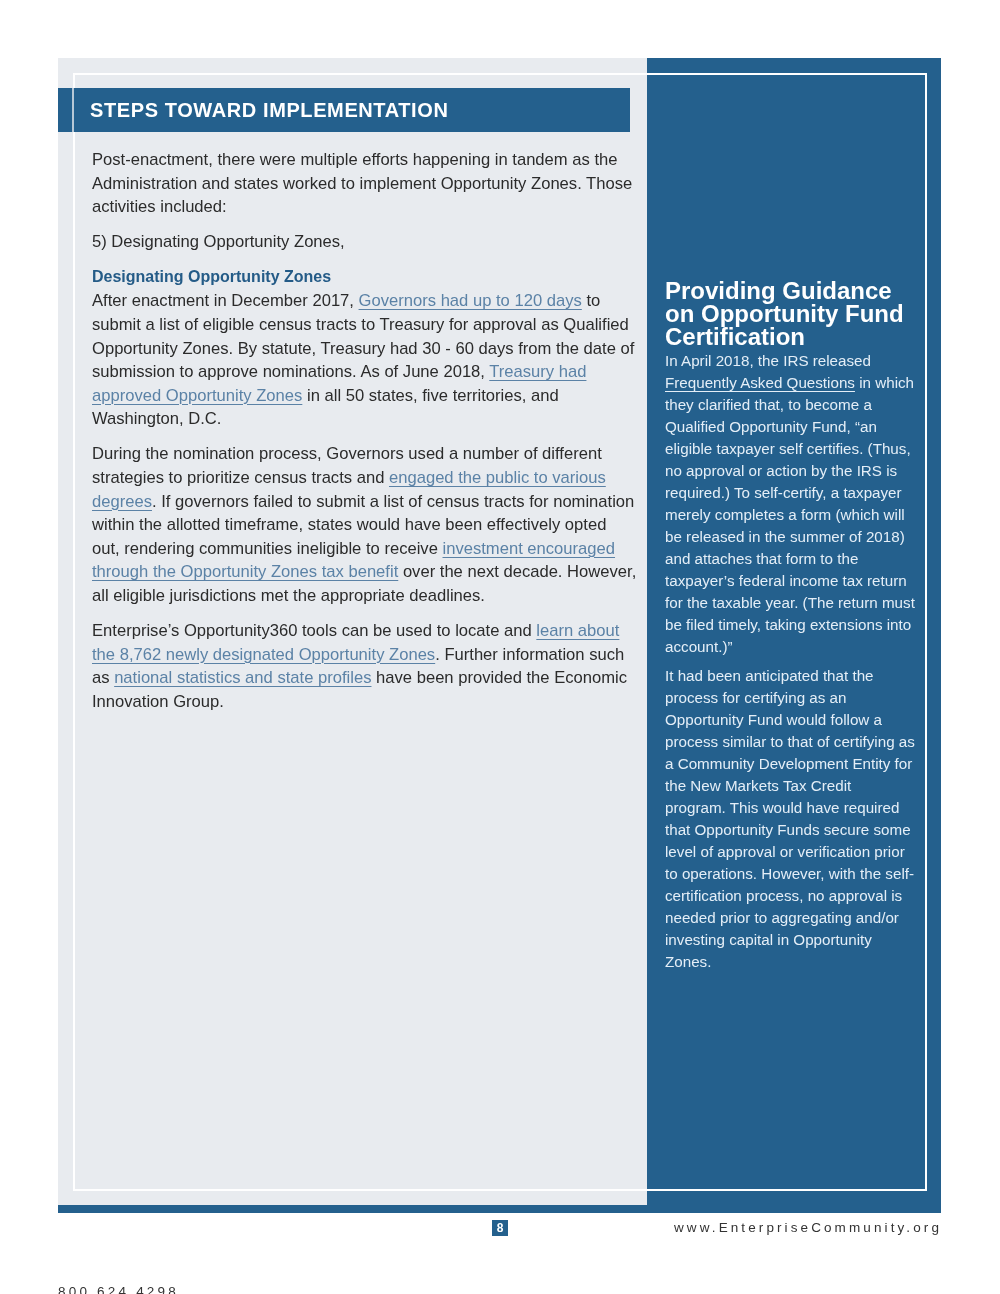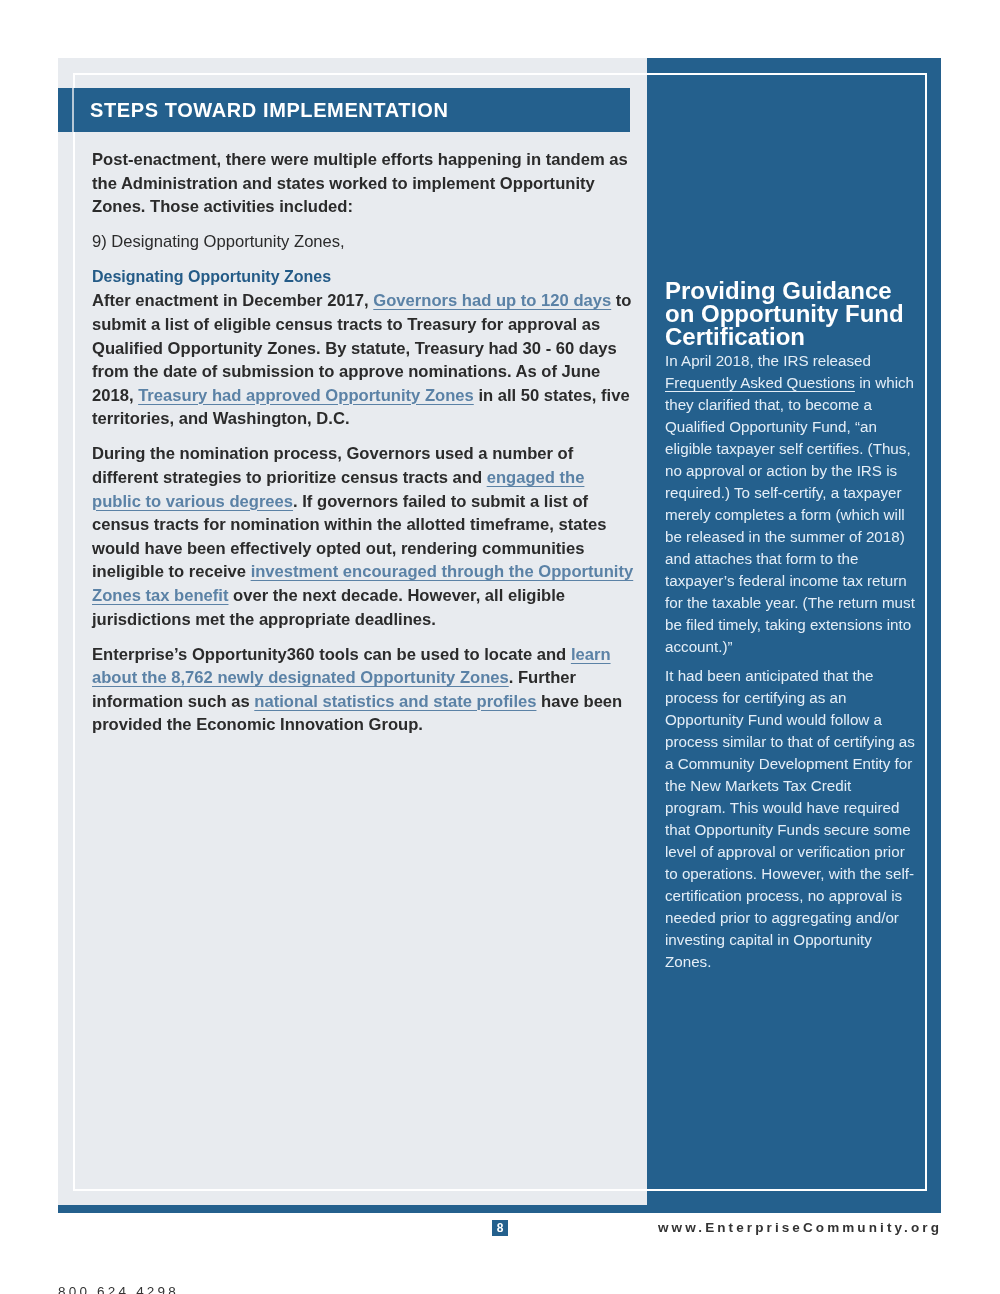--- a/index.html
+++ b/index.html
@@ -9,52 +9,52 @@
     .light-panel { position: absolute; left: 58px; top: 58px; width: 589px; height: 1147px; background: #e8ebef; }
     .blue-panel { position: absolute; left: 647px; top: 58px; width: 294px; height: 1155px; background: #24608d; }
     .bottom-bar { position: absolute; left: 58px; top: 1205px; width: 883px; height: 8px; background: #24608d; }
     .inner-border { position: absolute; left: 73px; top: 73px; width: 854px; height: 1118px; border: 2px solid #ffffff; pointer-events: none; }
 
     .section-header { position: absolute; left: 58px; top: 88px; width: 572px; height: 44px; background: #24608d; }
     .section-header .divider-line { position: absolute; left: 14px; top: 0; width: 2px; height: 44px; background: #e8ebef; opacity: 0.75; }
     .section-header h1 { position: absolute; left: 32px; top: 11px; font-size: 20px; font-weight: bold; color: #ffffff; letter-spacing: 0.6px; white-space: nowrap; }
 
     .main-col { position: absolute; left: 92px; top: 148px; width: 545px; font-size: 16.6px; line-height: 23.6px; color: #2b2b2b; }
-    .main-col p { margin-bottom: 11.5px; font-weight: bold; }
+    .main-col p { margin-bottom: 11.5px; }
     .main-col .list-item { margin-bottom: 11.5px; }
     .main-col .list-item.hang { padding-left: 22px; text-indent: -22px; }
     .main-col h2 { font-size: 16px; font-weight: bold; color: #245b87; line-height: 24px; margin-top: 1px; margin-bottom: 0; }
     .main-col a, .side-col a { text-decoration: underline; text-underline-offset: 3px; text-decoration-thickness: 1px; }
     .main-col a { color: #5b82a6; }
 
     .side-col { position: absolute; left: 665px; top: 279px; width: 250px; color: #e4eef7; font-size: 15.2px; line-height: 22px; }
     .side-col h3 { font-size: 24px; font-weight: bold; color: #ffffff; line-height: 23px; margin-bottom: 2px; }
     .side-col p { margin-bottom: 7px; }
     .side-col a { color: #e4eef7; }
 
     .footer-phone { position: absolute; left: 58px; top: 1284px; font-size: 13.5px; letter-spacing: 3.2px; color: #333333; }
     .footer-page { position: absolute; left: 492px; top: 1220px; width: 16px; height: 16px; background: #24608d; color: #ffffff; font-size: 12px; font-weight: bold; text-align: center; line-height: 16px; }
-    .footer-url { position: absolute; right: 58px; top: 1220px; font-size: 13.5px; letter-spacing: 3.1px; color: #333333; font-weight: bold; }
+    .footer-url { position: absolute; right: 58px; top: 1220px; font-size: 13.5px; letter-spacing: 3.1px; color: #333333; }
   </style>
 </head>
 <body>
 
 <div class="light-panel"></div>
 <div class="blue-panel"></div>
 <div class="bottom-bar"></div>
 <div class="inner-border"></div>
 
 <div class="section-header">
   <div class="divider-line"></div>
   <h1>STEPS TOWARD IMPLEMENTATION</h1>
 </div>
 
 <div class="main-col">
   <p>Post-enactment, there were multiple efforts happening in tandem as the Administration and states worked to implement Opportunity Zones. Those activities included:</p>
-  <div class="list-item">9) Designating Opportunity Zones,</div>
+  <div class="list-item">5) Designating Opportunity Zones,</div>
 
   <h2>Designating Opportunity Zones</h2>
   <p><span>After enactment in December 2017, </span><a>Governors had up to 120 days</a><span> to submit a list of eligible census tracts to Treasury for approval as Qualified Opportunity Zones. By statute, Treasury had 30 - 60 days from the date of submission to approve nominations. As of June 2018, </span><a>Treasury had approved Opportunity Zones</a><span> in all 50 states, five territories, and Washington, D.C.</span></p>
 
   <p><span>During the nomination process, Governors used a number of different strategies to prioritize census tracts and </span><a>engaged the public to various degrees</a><span>. If governors failed to submit a list of census tracts for nomination within the allotted timeframe, states would have been effectively opted out, rendering communities ineligible to receive </span><a>investment encouraged through the Opportunity Zones tax benefit</a><span> over the next decade. However, all eligible jurisdictions met the appropriate deadlines.</span></p>
 
   <p><span>Enterprise’s Opportunity360 tools can be used to locate and </span><a>learn about the 8,762 newly designated Opportunity Zones</a><span>. Further information such as </span><a>national statistics and state profiles</a><span> have been provided the Economic Innovation Group.</span></p>
 </div>
 
 <div class="side-col">

